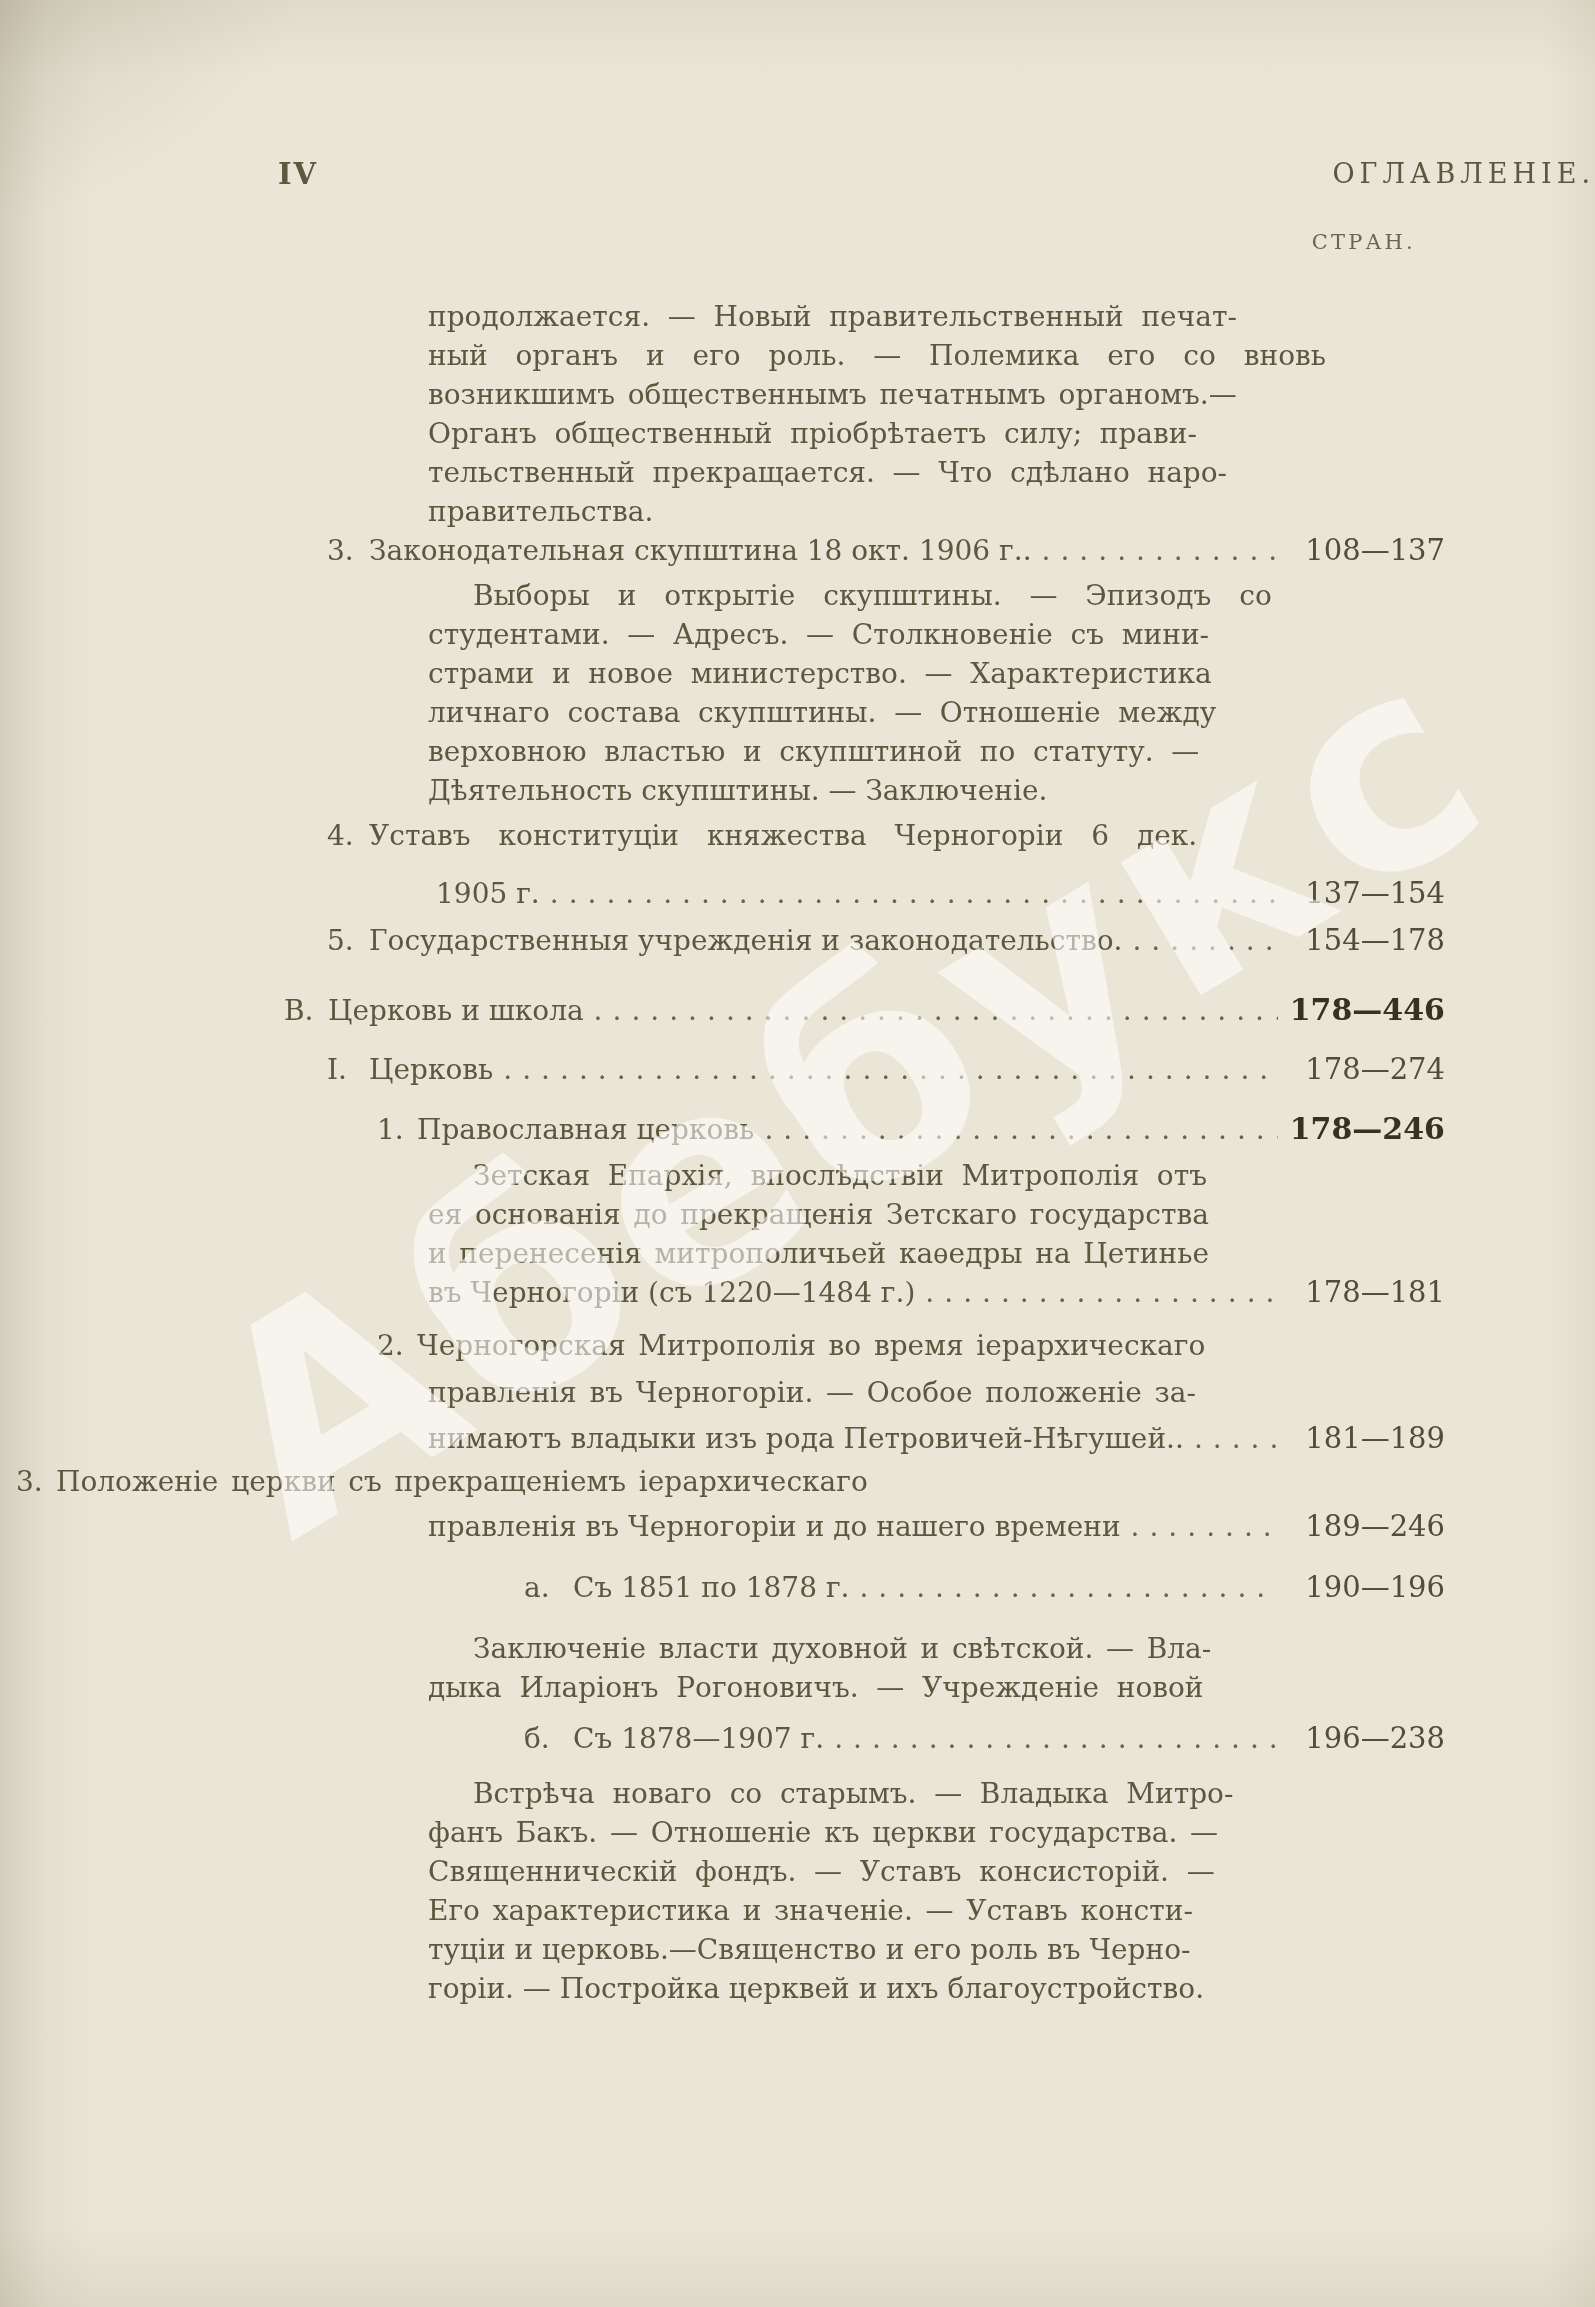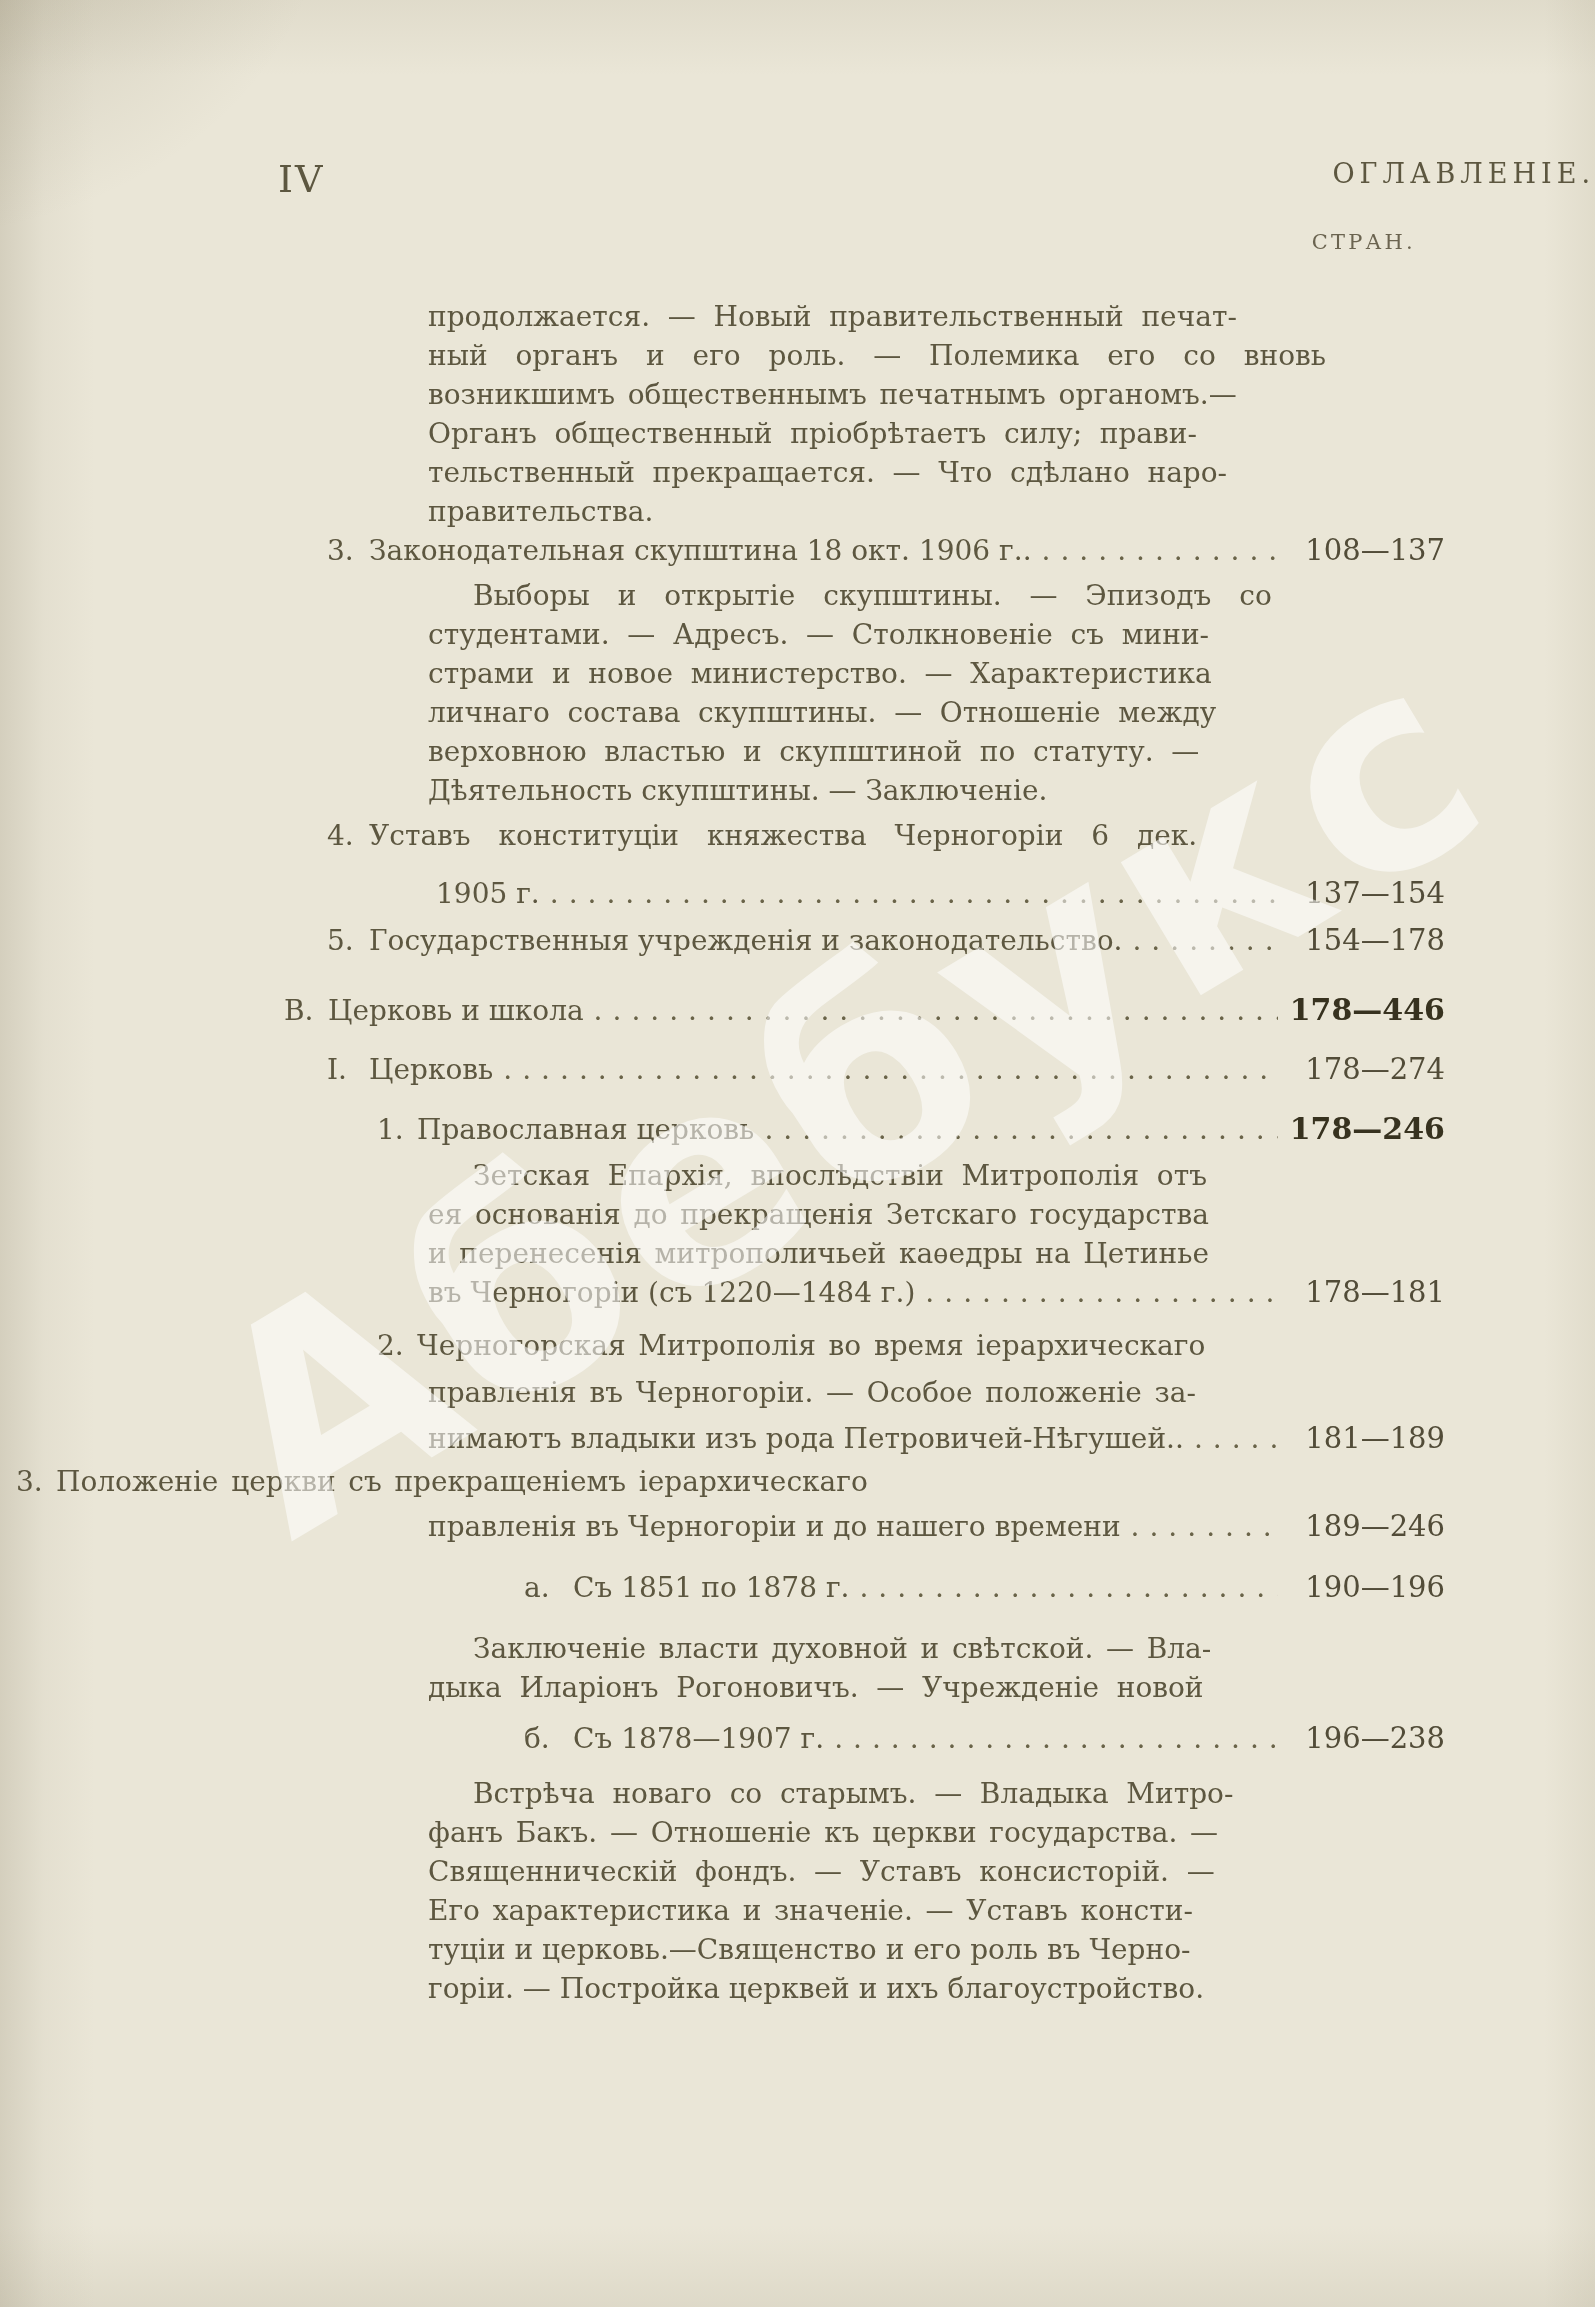--- a/index.html
+++ b/index.html
@@ -33,23 +33,24 @@
     letter-spacing: 8.8px;
     color: rgba(255,255,255,0.55);
     white-space: nowrap;
     z-index: 5;
     pointer-events: none;
   }
   .folio {
     position: absolute;
     left: 278px;
     top: 157px;
-    font-size: 38px;
+    font-size: 29px;
     letter-spacing: 1.9px;
     z-index: 2;
+    font-weight: bold;
   }
   .title {
     position: absolute;
     top: 158px;
     left: 0;
     width: 100%;
     box-sizing: border-box;
     padding-left: 69px;
     text-align: right;
     font-size: 27px;

